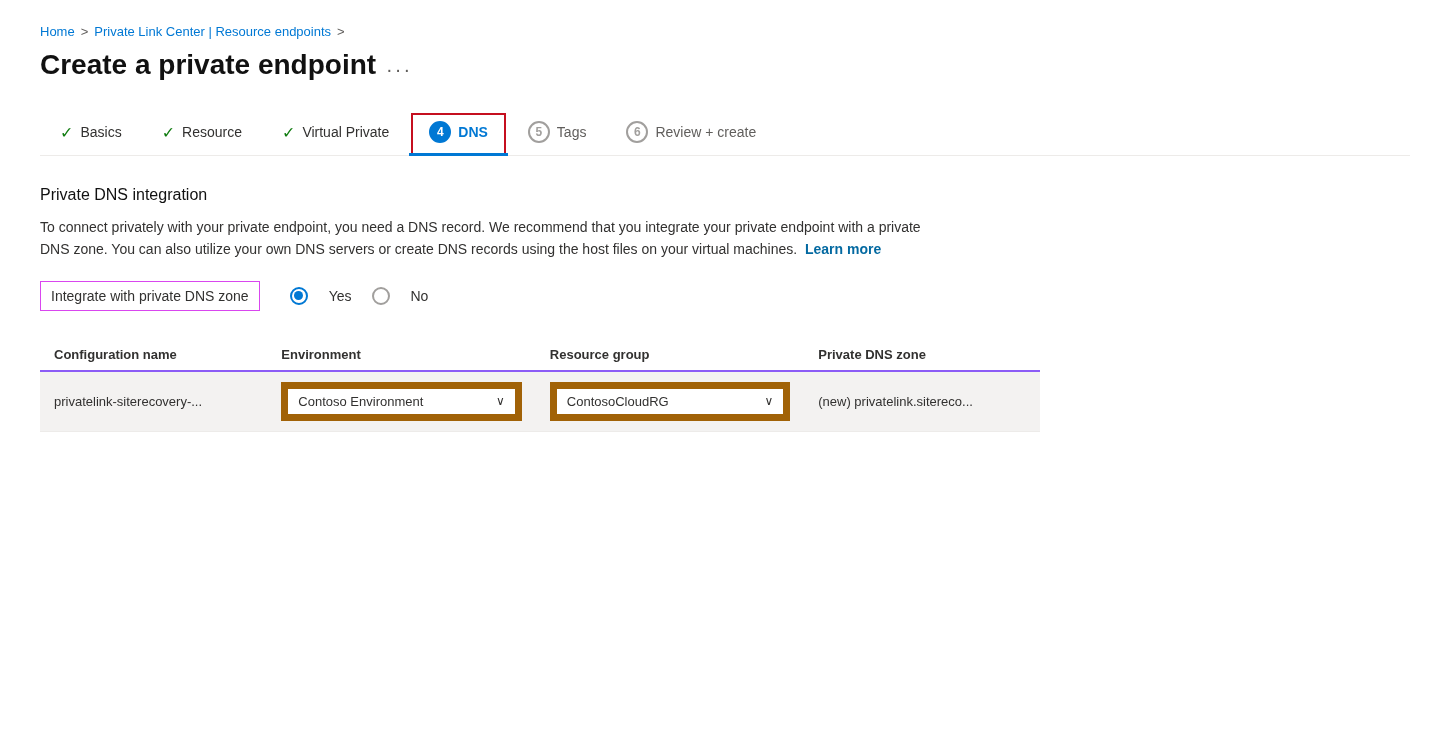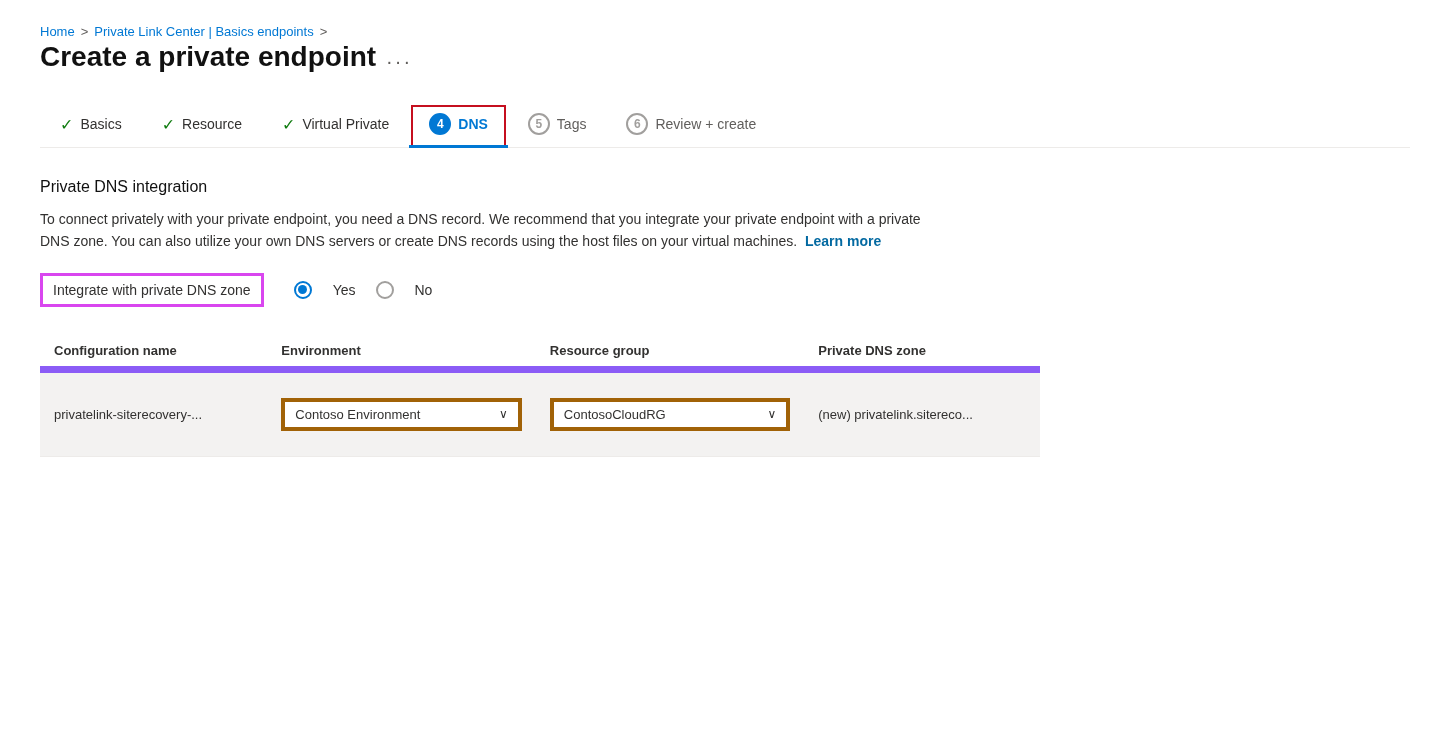--- a/index.html
+++ b/index.html
@@ -10,21 +10,21 @@
       font-size: 14px;
       padding: 24px 40px;
     }
 
     .breadcrumb {
       display: flex;
       align-items: center;
       gap: 6px;
       font-size: 13px;
       color: #0078d4;
-      margin-bottom: 2px;
+      margin-bottom: 10px;
     }
     .breadcrumb span {
       color: #605e5c;
     }
     .breadcrumb a {
       color: #0078d4;
       text-decoration: none;
       cursor: pointer;
     }
 
@@ -138,21 +138,21 @@
     .integrate-row {
       display: flex;
       align-items: center;
       gap: 30px;
       margin-bottom: 28px;
     }
     .integrate-label {
       font-size: 14px;
       font-weight: 500;
       color: #323130;
-      border: 3px solid #d946ef;
+      border: 1px solid #d946ef;
       padding: 6px 10px;
     }
     .radio-group {
       display: flex;
       align-items: center;
       gap: 20px;
     }
     .radio-option {
       display: flex;
       align-items: center;
@@ -186,52 +186,52 @@
       width: 100%;
       border-collapse: collapse;
       max-width: 1000px;
     }
     .dns-table th {
       text-align: left;
       font-size: 13px;
       font-weight: 600;
       color: #323130;
       padding: 8px 14px;
-      border-bottom: 7px solid #8b5cf6;
+      border-bottom: 2px solid #8b5cf6;
       background: #fff;
     }
     .dns-table td {
-      padding: 25px 14px;
+      padding: 10px 14px;
       font-size: 13px;
       color: #323130;
       background: #f3f2f1;
       border-bottom: 1px solid #edebe9;
     }
     .dropdown-cell {
       display: flex;
       align-items: center;
       justify-content: space-between;
       background: #fff;
-      border: 4px solid #a16207;
+      border: 7px solid #a16207;
       padding: 5px 10px;
       min-width: 180px;
       cursor: pointer;
     }
     .dropdown-arrow {
       font-size: 12px;
       color: #323130;
     }
   </style>
 </head>
 <body>
 
 <div class="breadcrumb">
   <a>Home</a>
   <span>&gt;</span>
-  <a>Private Link Center | Basics endpoints</a>
+  <a>Private Link Center | Resource endpoints</a>
   <span>&gt;</span>
 </div>
 
 <div class="page-title-row">
   <h1 class="page-title">Create a private endpoint</h1>
   <span class="more-icon">···</span>
 </div>
 
 <div class="wizard-steps">
 

